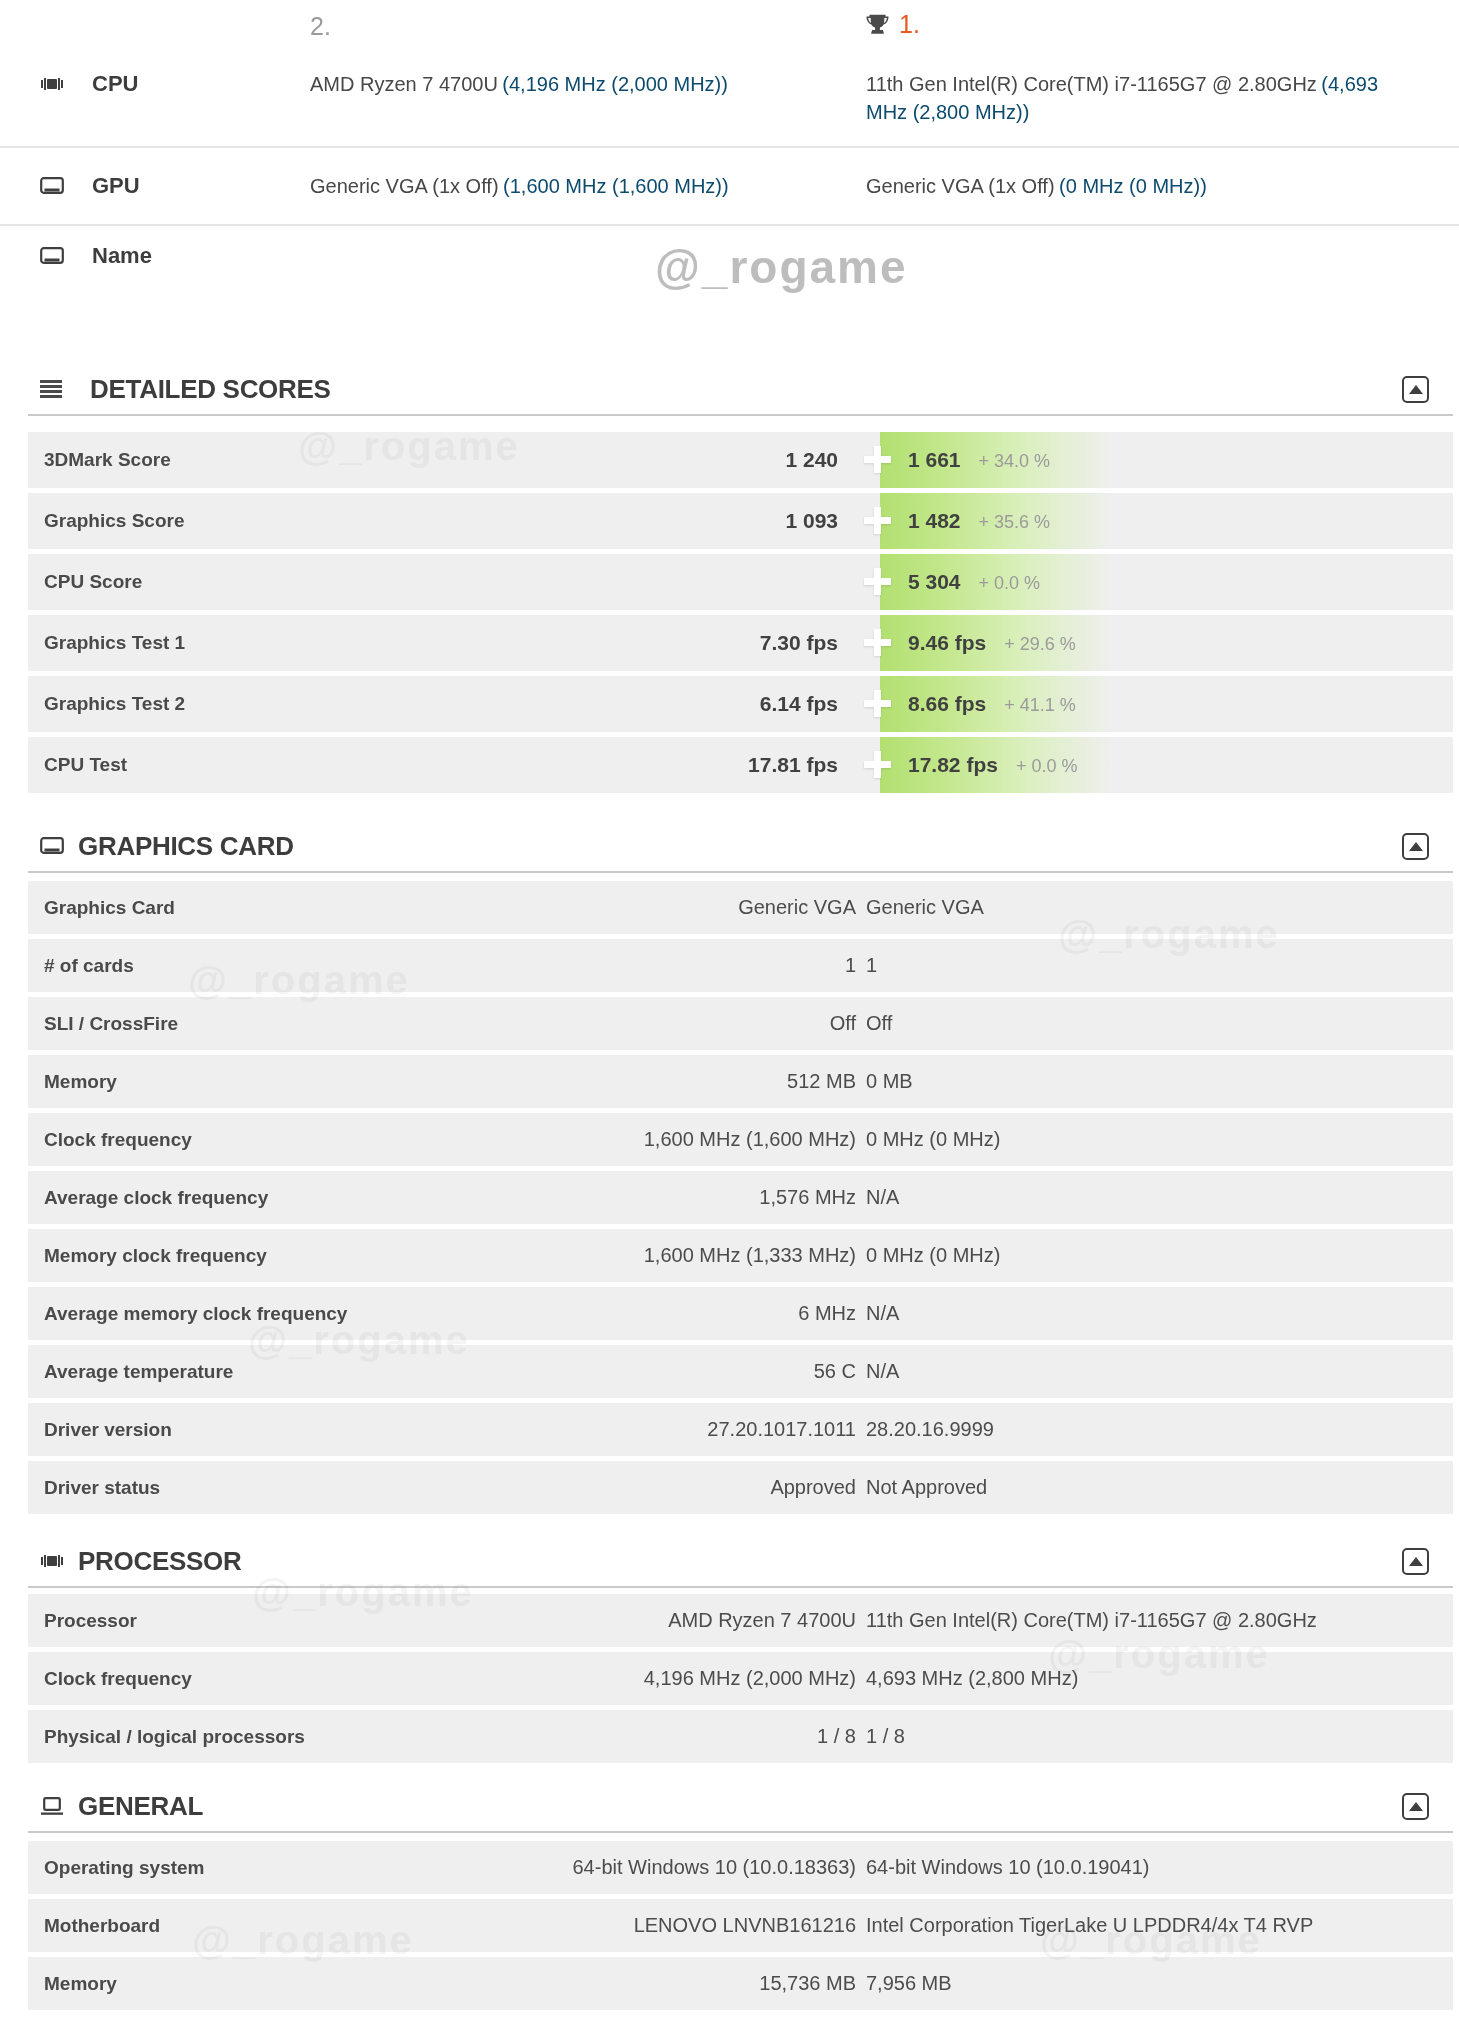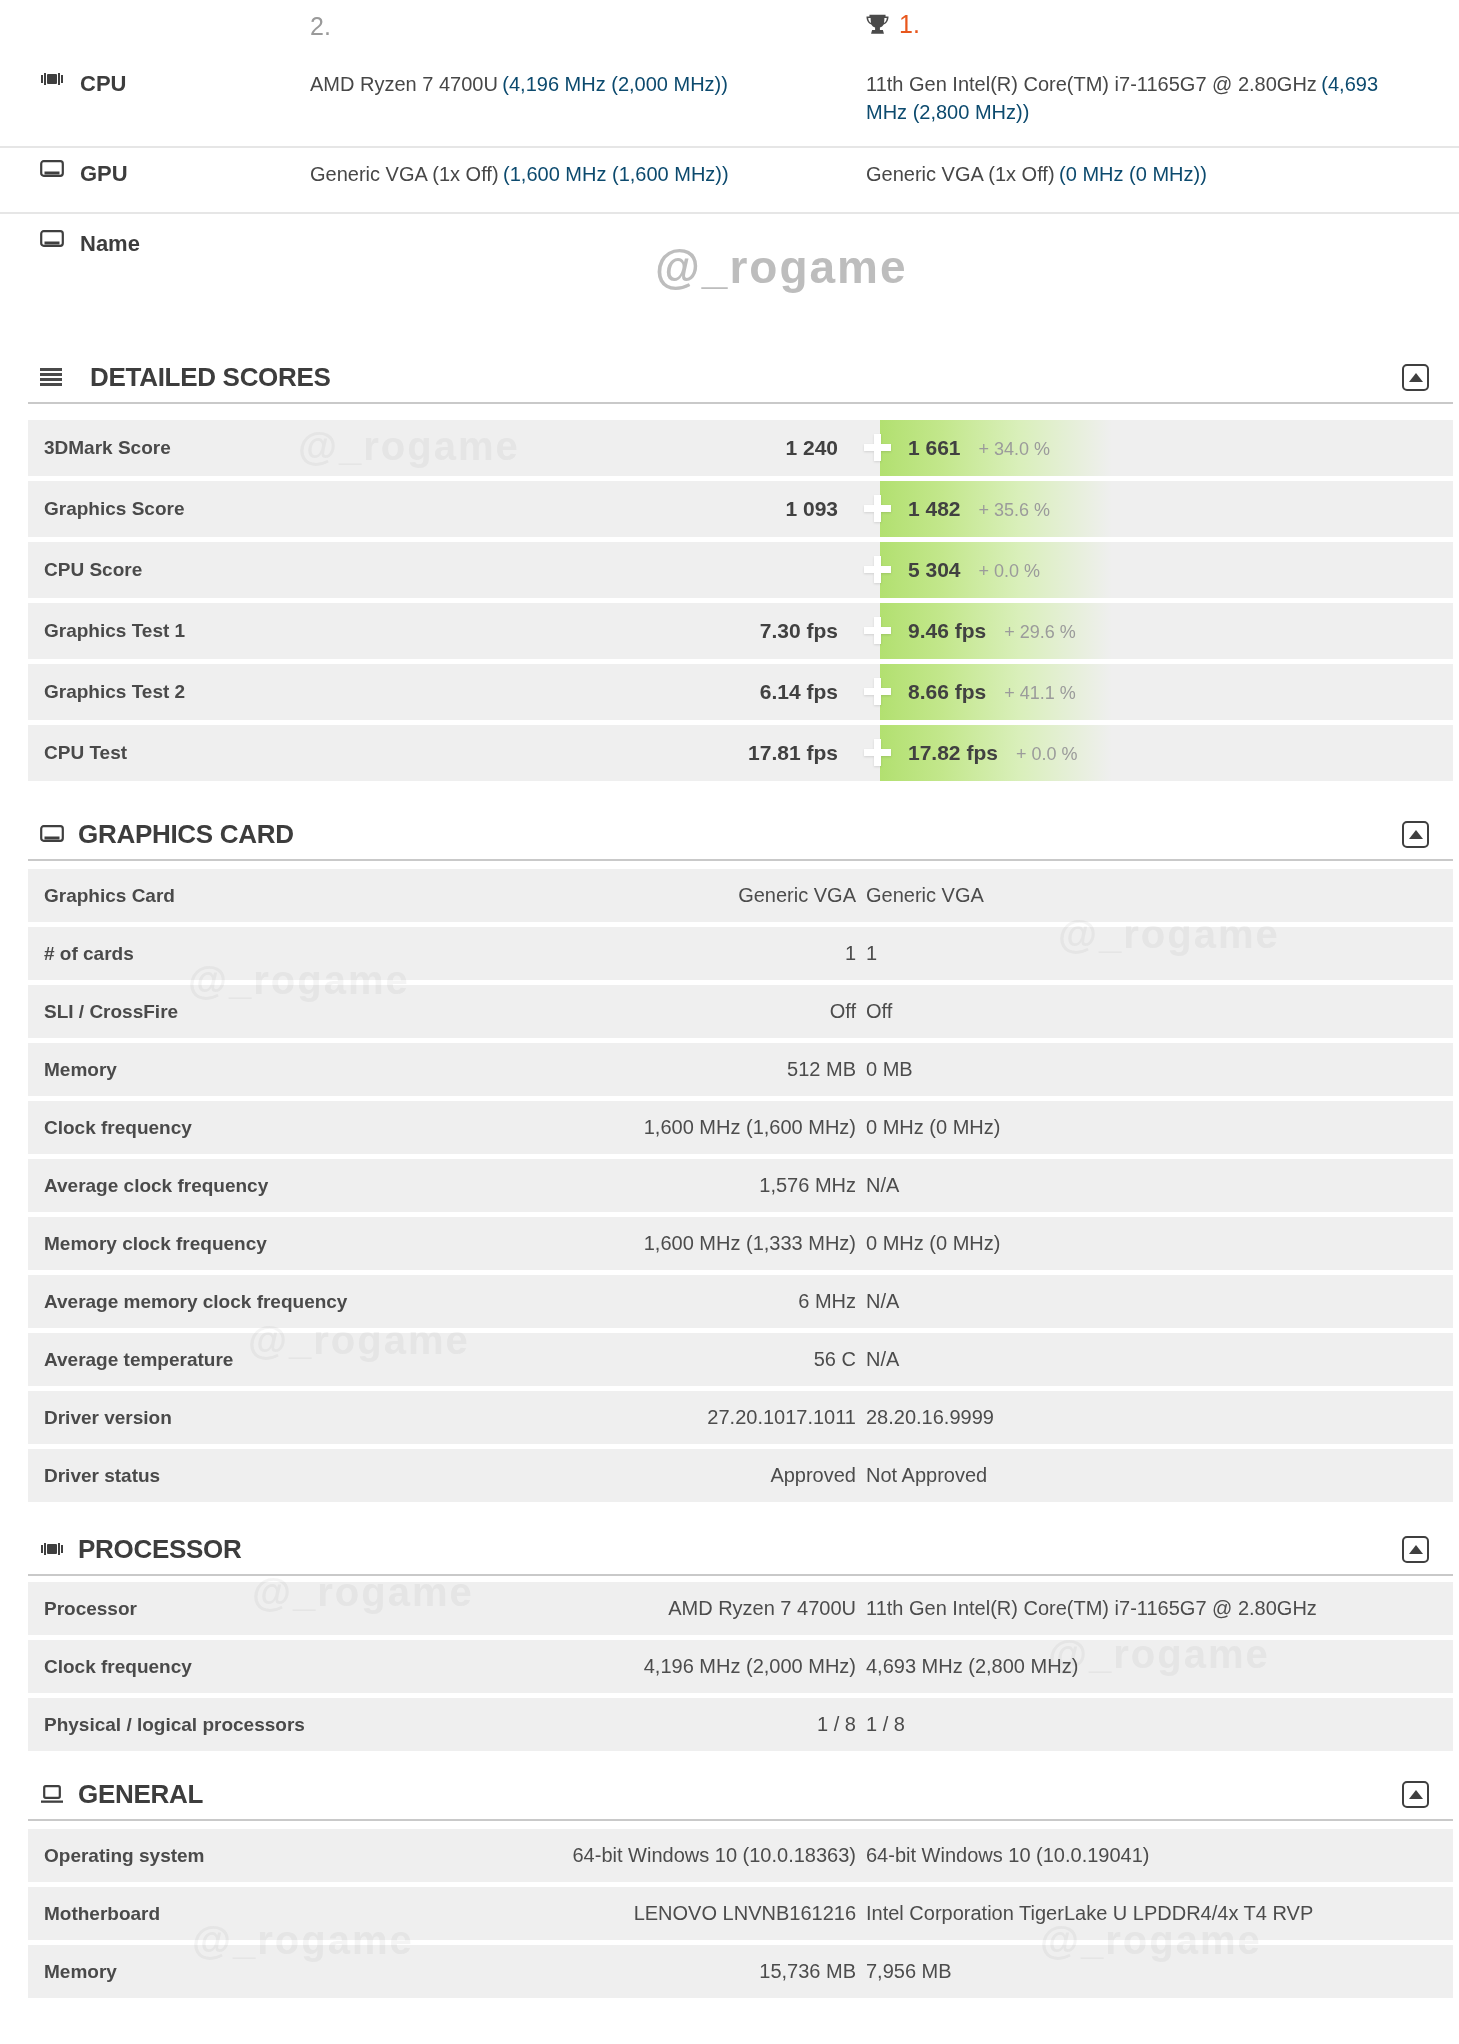--- a/index.html
+++ b/index.html
@@ -8,23 +8,23 @@
   .page { position:relative; width:1459px; height:2044px; background:#fff; overflow:hidden; }
 
   
   .rank-row { position:relative; height:54px; }
   .rank-left { position:absolute; left:310px; top:12px; font-size:25px; color:#9a9a9a; }
   .rank-right { position:absolute; left:866px; top:10px; display:flex; align-items:center; gap:10px; }
   .rank-right .num { font-size:25px; color:#e8571d; }
 
   .cmp-row { display:grid; grid-template-columns:270px 556px 1fr; padding-left:40px; }
   .cmp-row.cpu  { padding-top:16px; padding-bottom:20px; border-bottom:2px solid #e6e6e6; }
-  .cmp-row.gpu  { padding-top:12px; padding-bottom:24px; border-bottom:2px solid #e6e6e6; }
+  .cmp-row.gpu  { padding-top:24px; padding-bottom:24px; border-bottom:2px solid #e6e6e6; }
   .cmp-row.name { padding-top:16px; height:104px; }
-  .cmp-label { display:flex; align-items:flex-start; gap:16px; font-size:22px; font-weight:700; color:#3d3d3d; line-height:28px; align-self:start; }
+  .cmp-label { display:flex; align-items:center; gap:28px; font-size:22px; font-weight:700; color:#3d3d3d; line-height:28px; align-self:start; }
   .c-main { color:#474747; font-size:20px; line-height:28px; }
   .c-sub  { color:#0c4a6e; font-size:20px; line-height:28px; }
   .c-right { max-width:525px; }
 
   
   .sec-head { display:flex; align-items:center; gap:14px; height:50px; padding-left:40px; padding-right:30px; }
   .sec-head.h-scores { margin-top:34px;gap:28px; }
   .sec-head.h-gc     { margin-top:28px; }
   .sec-head.h-proc   { margin-top:22px; }
   .sec-head.h-gen    { margin-top:18px; }

